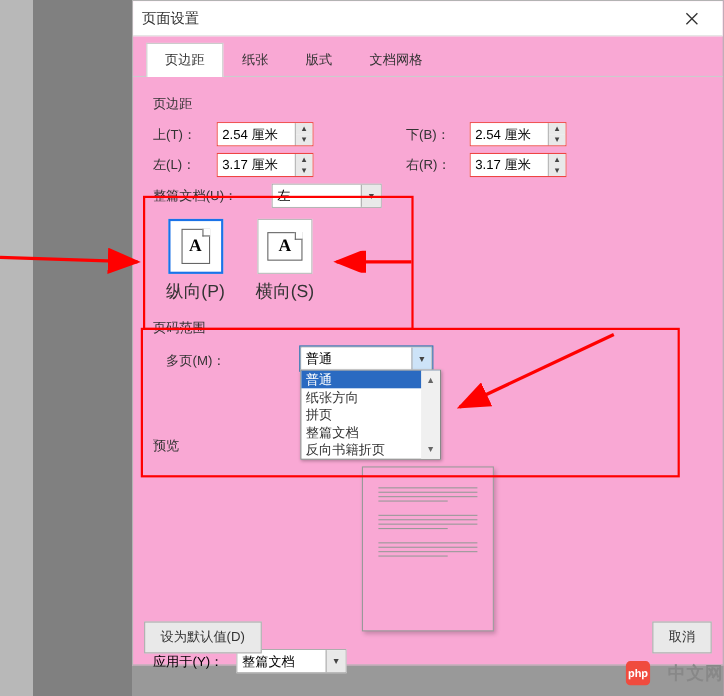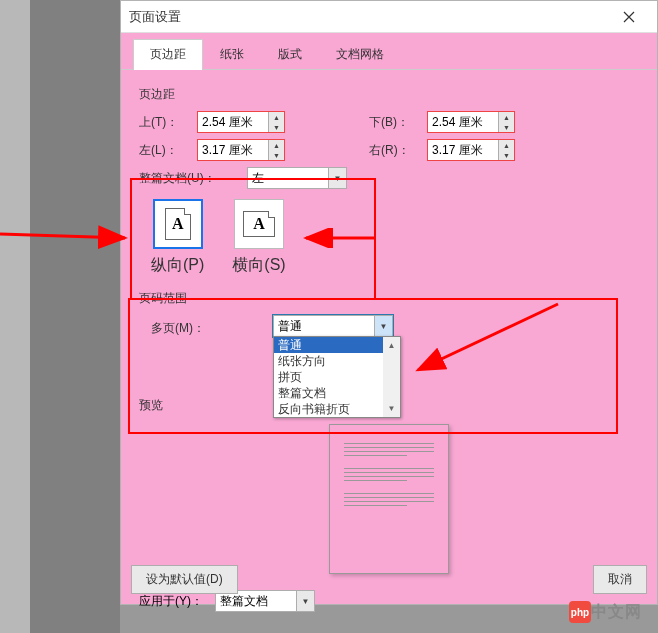--- a/index.html
+++ b/index.html
@@ -48,21 +48,21 @@
 .btn { border: 1px solid #adadad; background: #e9e9e9; padding: 5px 14px; font-size: 12px; color: #333; }
 .btn.primary { background: #e9e9e9; border: 2px solid #3a77b0; padding: 4px 22px; }
 .spacer { flex: 1; }
 .dropdown-open { position: absolute; border: 1px solid #888; background: #fff; left: 0; top: 21px; width: 128px; z-index: 20; box-shadow: 1px 1px 3px rgba(0,0,0,0.3); }
 .dropdown-open .opt { padding: 1px 4px; font-size: 12px; color: #333; display: flex; align-items: center; height: 16px; }
 .dropdown-open .opt.sel { background: #2a6ac1; color: #fff; }
 .dropdown-open .scroll { position: absolute; right: 0; top: 0; bottom: 0; width: 17px; background: #f0f0f0; display: flex; flex-direction: column; }
 .dropdown-open .scroll .sbtn { height: 17px; display: flex; align-items: center; justify-content: center; font-size: 8px; color: #666; background: #f0f0f0; }
 .dropdown-open .scroll .track { flex: 1; background: #f0f0f0; }
 .red-arrow { position: absolute; pointer-events: none; }
-.watermark { position: absolute; right: 16px; bottom: 10px; display: flex; align-items: center; gap: 0; z-index: 50; }
+.watermark { position: absolute; right: 0; bottom: 10px; display: flex; align-items: center; gap: 16px; z-index: 50; }
 .watermark .wm-icon { width: 22px; height: 22px; border-radius: 4px; background: #f04b3e; display: flex; align-items: center; justify-content: center; color: #fff; font-size: 10px; font-weight: bold; }
 .watermark .wm-text { font-size: 16px; color: #888; font-weight: bold; letter-spacing: 1px; }
 .red-box { position: absolute; border: 2px solid #f00; pointer-events: none; }
 </style>
 </head>
 <body>
 
 <div class="left-strip"></div>
 
 <div class="window">

